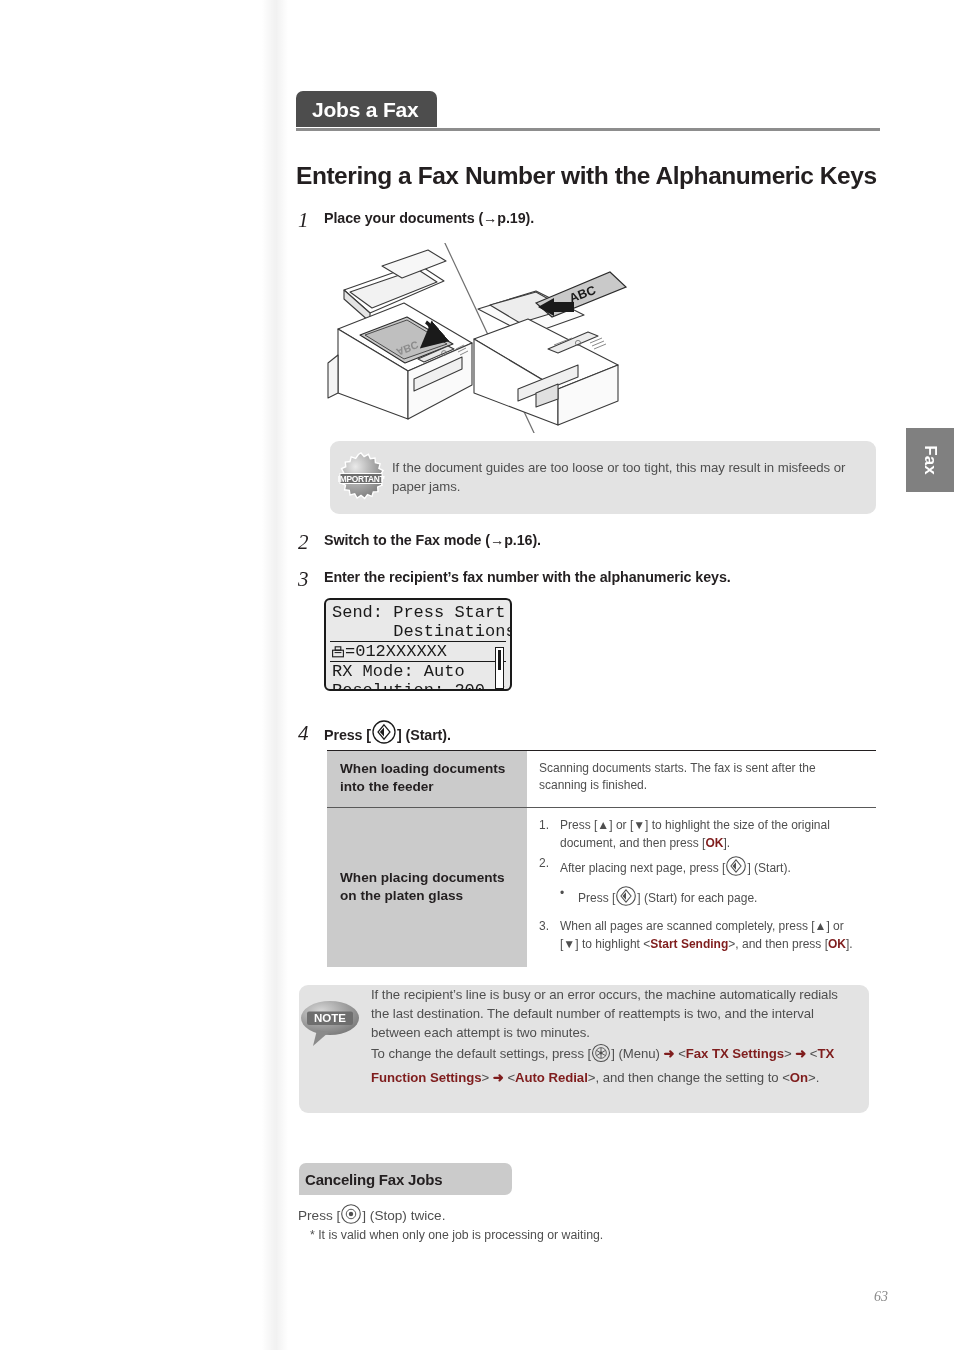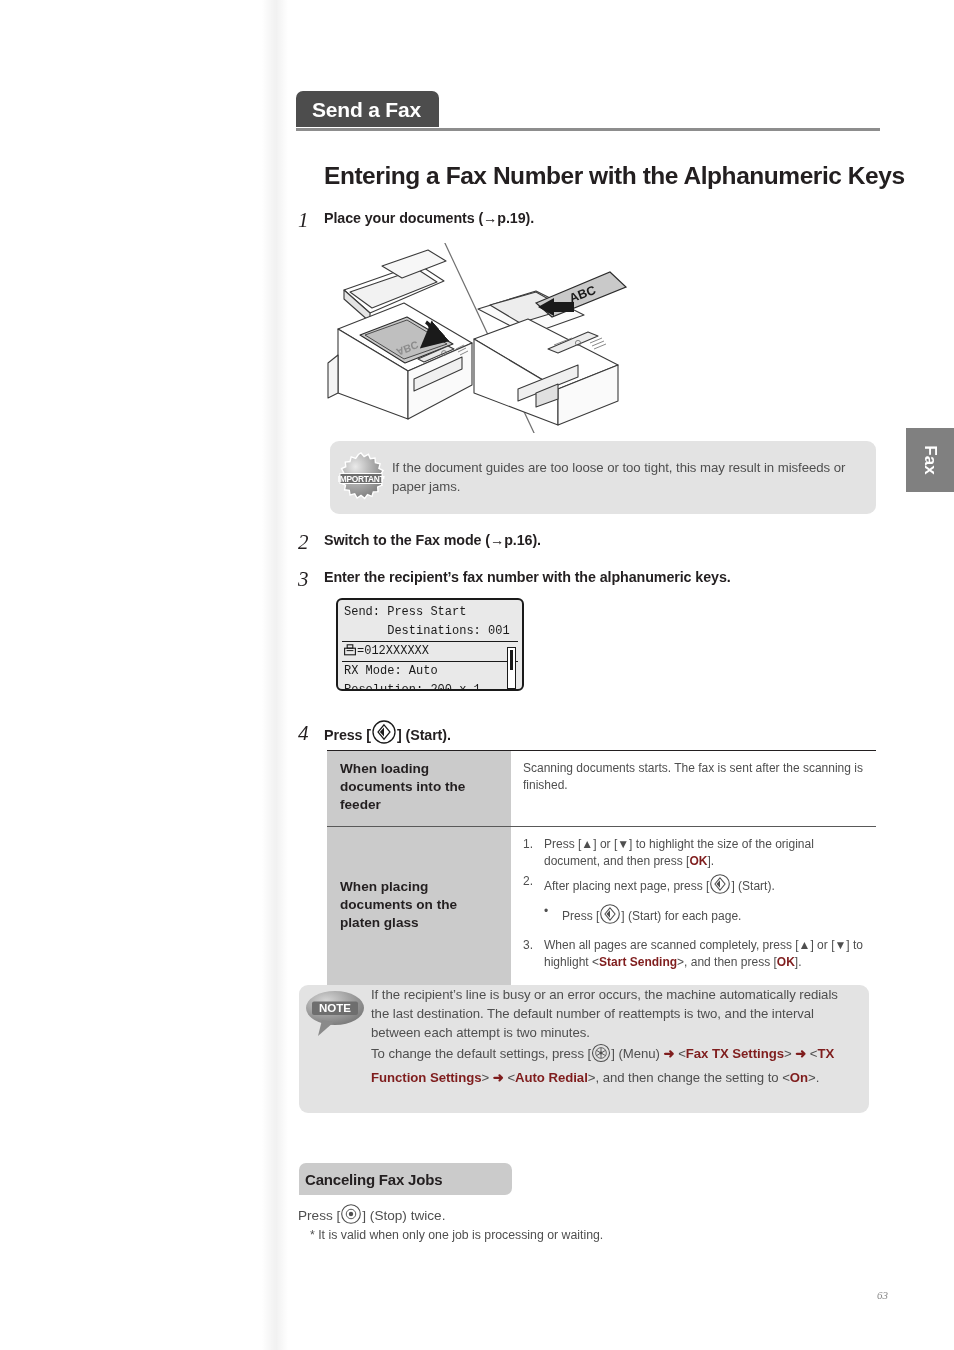--- a/index.html
+++ b/index.html
@@ -37,21 +37,21 @@
     color:#ffffff; font-size:21px; font-weight:bold; letter-spacing:-0.2px;
     line-height:1;
   }
   .banner-rule {
     position:absolute; left:0; bottom:0; width:584px; height:3px; background:#8d8d8d;
   }
 
   
   .section-title {
     position:absolute; left:296px; top:162px; width:600px;
-    font-size:24.5px; font-weight:bold; letter-spacing:-0.45px; color:#231f20;margin-left:28px;
+    font-size:24.5px; font-weight:bold; letter-spacing:-0.45px; color:#231f20;
   }
 
   
   .step { position:absolute; display:flex; }
   .step-num {
     width:26px; flex:0 0 26px;
     font-family:"Liberation Serif", serif;
     font-style:italic; font-size:21px; color:#231f20; line-height:1;
   }
   .step-text { font-size:14.3px; font-weight:bold; color:#231f20; letter-spacing:-0.1px;text-align:right; }
@@ -71,64 +71,64 @@
     display:flex; align-items:center;
   }
   .callout-badge { flex:0 0 62px; display:flex; justify-content:center; }
   .callout-body {
     font-size:13.2px; line-height:1.42; color:#4f4f4f; padding-right:28px;
     letter-spacing:-0.05px;
   }
 
   
   .lcd {
-    position:absolute; left:336px; top:598px; width:188px; height:93px;
+    position:absolute; left:324px; top:598px; width:188px; height:93px;
     background:#e9e9e9; border:2px solid #1a1a1a; border-radius:6px;
-    font-family:"Liberation Mono", monospace; font-size:12px; color:#1a1a1a;
+    font-family:"Liberation Mono", monospace; font-size:17px; color:#1a1a1a;
     padding:3px 0 0 0; overflow:hidden;
   }
   .lcd-line { height:19px; line-height:19px; padding:0 6px; white-space:pre; }
   .lcd-sep { height:1px; background:#1a1a1a; margin:0 4px; }
   .lcd-scroll {
     position:absolute; right:6px; top:47px; width:9px; height:42px;
     border:1.5px solid #1a1a1a; background:#ffffff;
   }
   .lcd-scroll i {
     position:absolute; left:1.5px; top:2px; width:3px; height:20px; background:#1a1a1a;
   }
   .fax-glyph { display:inline-block; vertical-align:-2px; margin-right:1px; }
 
   
   .tbl {
     position:absolute; left:327px; top:750px; width:549px;
     border-collapse:collapse;
   }
   .tbl td { vertical-align:top; padding:9px 12px 11px 12px; }
   .tbl .hcell {
-    width:184px; background:#cbcbcb; font-size:13.6px; font-weight:bold;
+    width:200px; background:#cbcbcb; font-size:13.6px; font-weight:bold;
     color:#231f20; vertical-align:middle; line-height:1.34; padding-left:13px;
   }
   .tbl .bcell { font-size:12px; color:#4f4f4f; line-height:1.44; }
   .tbl .row-top td { border-top:1.6px solid #231f20; }
   .tbl .row-mid td { border-top:1.1px solid #595959; }
   .olist { margin:0; padding:0; list-style:none; }
   .olist > li { display:flex; margin-bottom:3px; }
   .olist > li .mk { flex:0 0 21px; }
   .sublist { margin:3px 0 3px 0; padding:0; list-style:none; }
   .sublist > li { display:flex; }
   .sublist > li .bul { flex:0 0 18px; text-align:left; }
   b.em { color:#7f1d1d; }
 
   
   .note {
     position:absolute; left:299px; top:985px; width:570px; height:128px;
     background:#e3e3e3; border-radius:9px;
     display:flex; align-items:flex-start;
   }
-  .note-badge { flex:0 0 72px; padding-top:3px; display:flex; justify-content:center; }
+  .note-badge { flex:0 0 72px; padding-top:13px; display:flex; }
   .note-body {
     font-size:13.2px; line-height:1.43; color:#4f4f4f;
     padding:1px 22px 0 0; letter-spacing:-0.05px;
   }
 
   
   .pill {
     position:absolute; left:299px; top:1163px; width:213px; height:32px;
     background:#cbcbcb; border-radius:7px 7px 7px 0;
     display:flex; align-items:center; padding-left:6px;
@@ -151,34 +151,34 @@
   }
   .side-tab span {
     color:#ffffff; font-size:17px; font-weight:bold;
     transform:rotate(90deg); white-space:nowrap;
   }
 
   
   .pageno {
     position:absolute; left:848px; top:1289px; width:40px; text-align:right;
     font-family:"Liberation Serif", serif; font-style:italic;
-    font-size:11px; color:#8a8a8a;
+    font-size:14px; color:#8a8a8a;
   }
 
   .icon-inline { display:inline-block; vertical-align:-5px; }
 </style>
 </head>
 <body>
 
 <div class="page-edge"></div>
 
 <div class="banner-wrap">
   <div class="banner-rule"></div>
   <div class="banner">
-    <span class="banner-text">Send a Fax</span>
+    <span class="banner-text">Jobs a Fax</span>
   </div>
 </div>
 
 <div class="section-title">Entering a Fax Number with the Alphanumeric Keys</div>
 
 <div class="step" id="step1">
   <div class="step-num">1</div>
   <div class="step-text">Place your documents (→p.19).</div>
 </div>
 

